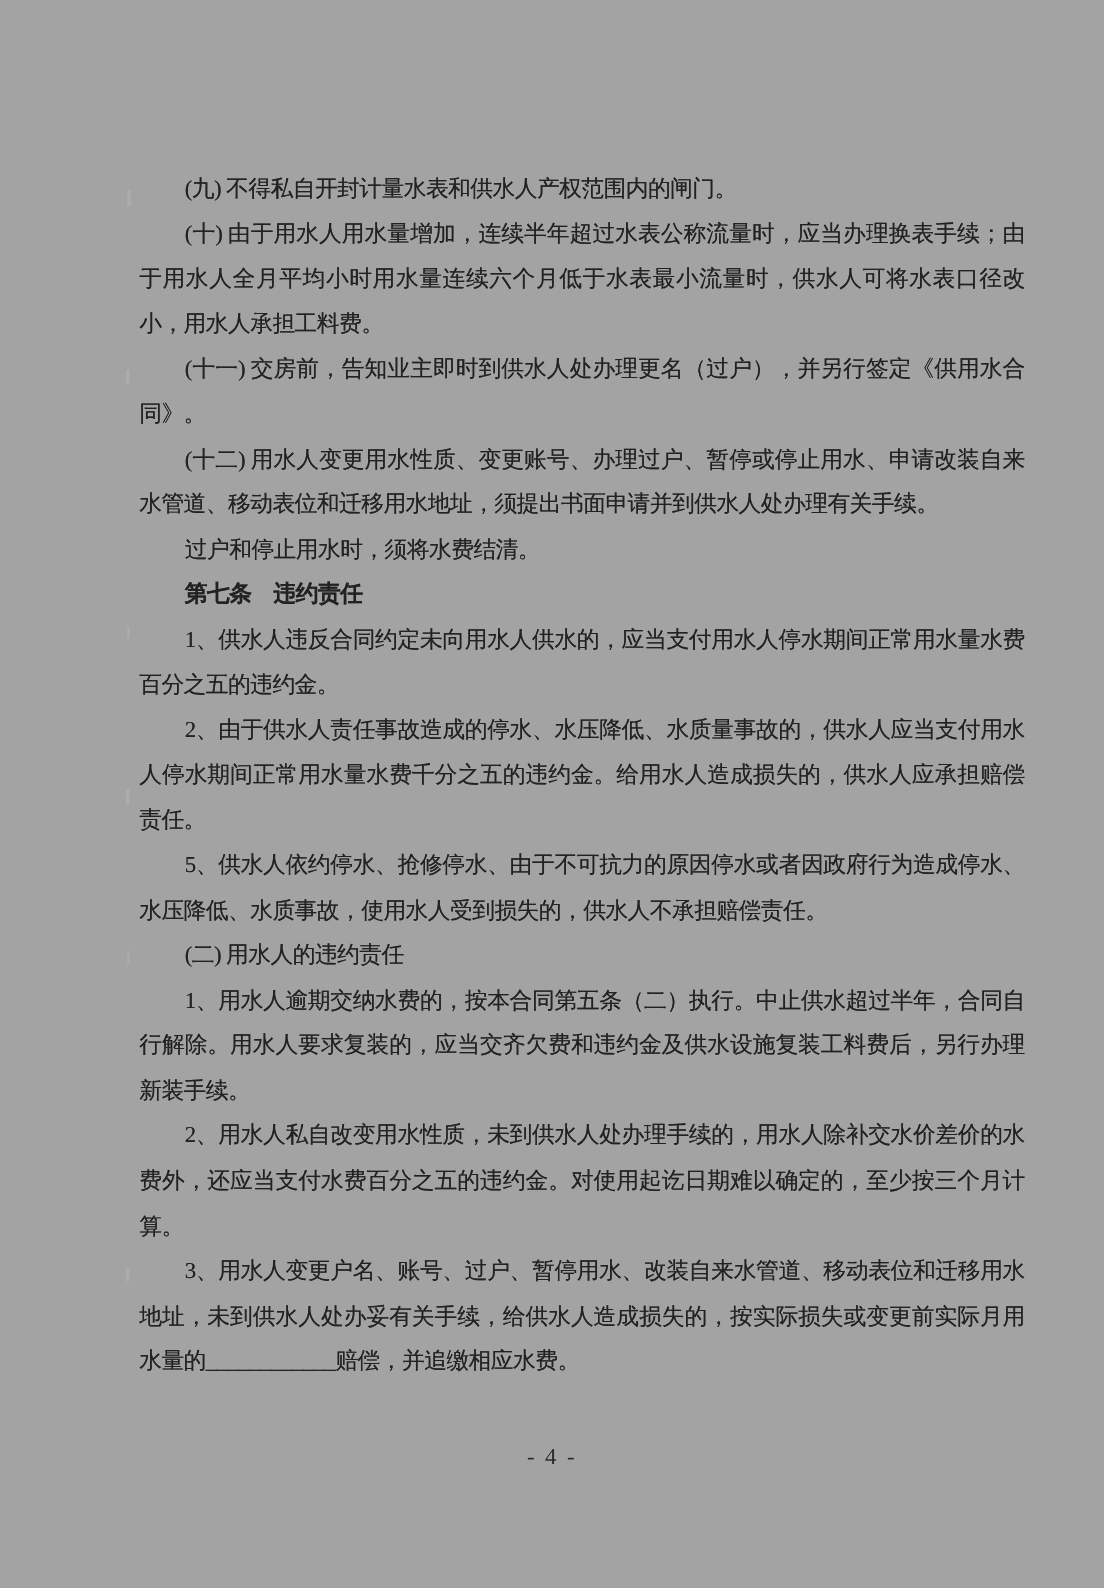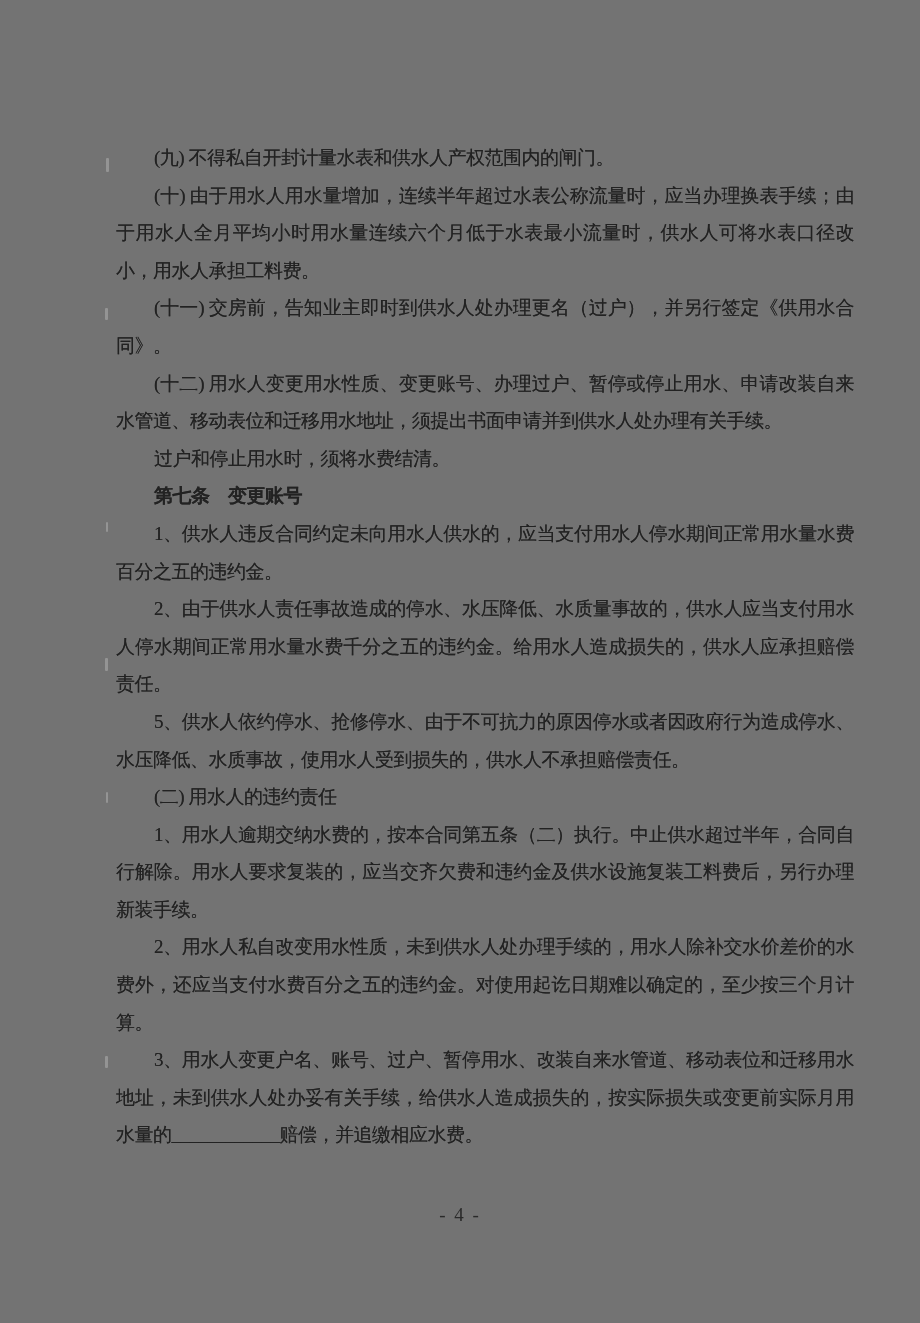--- a/index.html
+++ b/index.html
@@ -5,21 +5,21 @@
   html, body {
     margin: 0;
     padding: 0;
     background: #e9e9e9;
   }
   .page {
     position: relative;
     width: 920px;
     height: 1323px;
     margin: 0 auto;
-    background: #737373;
+    background: #a3a3a3;
     overflow: hidden;
     font-family: "Liberation Serif", "DejaVu Serif", serif;
     color: #222222;
   }
   .text-block {
     position: absolute;
     left: 116px;
     top: 139px;
     width: 738px;
     font-size: 19px;
@@ -71,21 +71,21 @@
   <div class="artifact a4"></div>
   <div class="artifact a5"></div>
   <div class="artifact a6"></div>
 
   <div class="text-block">
     <p>(九) 不得私自开封计量水表和供水人产权范围内的闸门。</p>
     <p>(十) 由于用水人用水量增加，连续半年超过水表公称流量时，应当办理换表手续；由于用水人全月平均小时用水量连续六个月低于水表最小流量时，供水人可将水表口径改小，用水人承担工料费。</p>
     <p>(十一) 交房前，告知业主即时到供水人处办理更名（过户），并另行签定《供用水合同》。</p>
     <p>(十二) 用水人变更用水性质、变更账号、办理过户、暂停或停止用水、申请改装自来水管道、移动表位和迁移用水地址，须提出书面申请并到供水人处办理有关手续。</p>
     <p>过户和停止用水时，须将水费结清。</p>
-    <p class="heading">第七条　变更账号</p>
+    <p class="heading">第七条　违约责任</p>
     <p>1、供水人违反合同约定未向用水人供水的，应当支付用水人停水期间正常用水量水费百分之五的违约金。</p>
     <p>2、由于供水人责任事故造成的停水、水压降低、水质量事故的，供水人应当支付用水人停水期间正常用水量水费千分之五的违约金。给用水人造成损失的，供水人应承担赔偿责任。</p>
     <p>5、供水人依约停水、抢修停水、由于不可抗力的原因停水或者因政府行为造成停水、水压降低、水质事故，使用水人受到损失的，供水人不承担赔偿责任。</p>
     <p>(二) 用水人的违约责任</p>
     <p>1、用水人逾期交纳水费的，按本合同第五条（二）执行。中止供水超过半年，合同自行解除。用水人要求复装的，应当交齐欠费和违约金及供水设施复装工料费后，另行办理新装手续。</p>
     <p>2、用水人私自改变用水性质，未到供水人处办理手续的，用水人除补交水价差价的水费外，还应当支付水费百分之五的违约金。对使用起讫日期难以确定的，至少按三个月计算。</p>
     <p>3、用水人变更户名、账号、过户、暂停用水、改装自来水管道、移动表位和迁移用水地址，未到供水人处办妥有关手续，给供水人造成损失的，按实际损失或变更前实际月用水量的____________赔偿，并追缴相应水费。</p>
   </div>
 
   <div class="footer">- 4 -</div>

